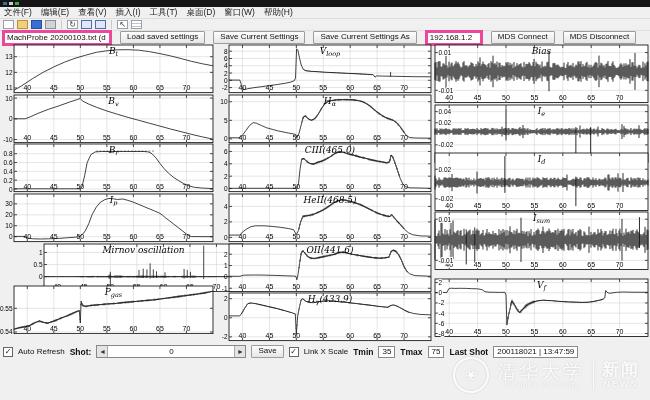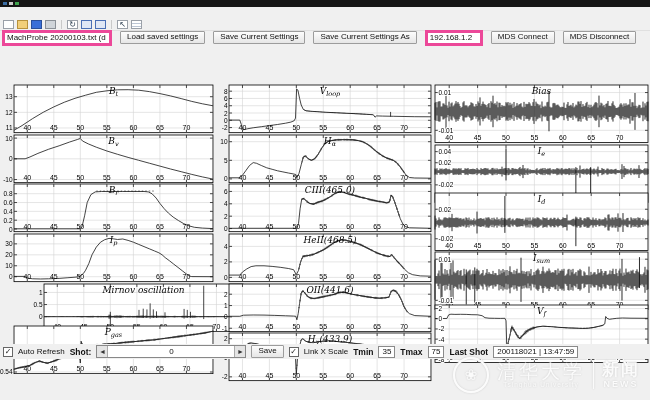--- a/index.html
+++ b/index.html
@@ -21,21 +21,21 @@
   .ico-legend-box-icon{background:repeating-linear-gradient(#fff,#fff 2px,#bcc6d4 2px,#bcc6d4 3px);}
   .tsep{width:1px;height:9px;background:#c9c9c9;margin:0 2px;}
 
   #settingsbar{position:absolute;left:0;top:31px;width:650px;height:13px;display:flex;align-items:center;gap:8px;padding-left:2px;font-size:8px;box-sizing:border-box;background:#f0f0f0;}
   .txtfield{background:#fff;border:3px solid #ec4899;height:10px;line-height:10px;padding:0 2px;white-space:nowrap;overflow:hidden;color:#111;}
   .btn{background:linear-gradient(#fdfdfd,#e6e6e6);border:1px solid #9c9c9c;border-radius:1px;height:11px;line-height:10px;padding:0 6px;color:#111;white-space:nowrap;cursor:default;}
   #file-field{width:100px;}
   #ip-field{width:48px;}
 
   
-  #plotgrid{position:absolute;left:0;top:44px;width:650px;height:298px;margin-top:40px;}
+  #plotgrid{position:absolute;left:0;top:44px;width:650px;height:298px;}
   .pcol{position:absolute;top:0;height:298px;}
   #col-left{left:0;width:215px;}
   #col-mid{left:215px;width:218px;}
   #col-right{left:433px;width:217px;}
   .plot-panel{display:block;}
 
   
   #bottombar{position:absolute;left:0;top:344px;width:650px;height:15px;display:flex;align-items:center;gap:5px;padding:0 3px;font-size:8px;box-sizing:border-box;background:#f0f0f0;}
   .chk{width:8px;height:8px;border:1px solid #666;background:#fff;font-size:8px;line-height:7px;text-align:center;color:#222;display:inline-block;}
   .lbl{color:#111;white-space:nowrap;}
@@ -58,20 +58,30 @@
 </head>
 <body>
 
 <div id="app">
   <div id="titlebar">
     <span class="tbm" style="background:#3b6ea5"></span>
     <span class="tbm" style="background:#cccccc"></span>
     <span class="tbm" style="background:#3fa34d"></span>
   </div>
 
+  <div id="menubar">
+      <span class="menu-item">文件(F)</span>
+      <span class="menu-item">编辑(E)</span>
+      <span class="menu-item">查看(V)</span>
+      <span class="menu-item">插入(I)</span>
+      <span class="menu-item">工具(T)</span>
+      <span class="menu-item">桌面(D)</span>
+      <span class="menu-item">窗口(W)</span>
+      <span class="menu-item">帮助(H)</span>
+    </div>
 
   <div id="toolbar">
       <span class="ico ico-new-document-icon"></span>
       <span class="ico ico-open-folder-icon"></span>
       <span class="ico ico-save-icon"></span>
       <span class="ico ico-print-icon"></span>
       <span class="tsep"></span>
       <span class="ico ico-refresh-icon">↻</span>
       <span class="ico ico-dock-panel-icon"></span>
       <span class="ico ico-layout-panel-icon"></span>
@@ -815,21 +825,21 @@
             <text x="44.6" y="56.1" text-anchor="middle" font-size="7" fill="#000" font-family="Liberation Sans, sans-serif" paint-order="stroke" stroke="#fff" stroke-width="2">45</text>
             <text x="73" y="56.1" text-anchor="middle" font-size="7" fill="#000" font-family="Liberation Sans, sans-serif" paint-order="stroke" stroke="#fff" stroke-width="2">50</text>
             <text x="101.4" y="56.1" text-anchor="middle" font-size="7" fill="#000" font-family="Liberation Sans, sans-serif" paint-order="stroke" stroke="#fff" stroke-width="2">55</text>
             <text x="129.8" y="56.1" text-anchor="middle" font-size="7" fill="#000" font-family="Liberation Sans, sans-serif" paint-order="stroke" stroke="#fff" stroke-width="2">60</text>
             <text x="158.2" y="56.1" text-anchor="middle" font-size="7" fill="#000" font-family="Liberation Sans, sans-serif" paint-order="stroke" stroke="#fff" stroke-width="2">65</text>
             <text x="186.6" y="56.1" text-anchor="middle" font-size="7" fill="#000" font-family="Liberation Sans, sans-serif" paint-order="stroke" stroke="#fff" stroke-width="2">70</text>
             <text x="5.5" y="49.284615384615385" text-anchor="start" font-size="6.5" fill="#000" font-family="Liberation Sans, sans-serif" paint-order="stroke" stroke="#fff" stroke-width="2">-0.02</text>
             <text x="5.5" y="19.746153846153852" text-anchor="start" font-size="6.5" fill="#000" font-family="Liberation Sans, sans-serif" paint-order="stroke" stroke="#fff" stroke-width="2">0.02</text>
             <text x="108.5" y="10" text-anchor="middle" font-size="9" font-style="italic" font-family="DejaVu Serif, serif" fill="#000" paint-order="stroke" stroke="#ffffff" stroke-width="0"><tspan>I</tspan><tspan dy="2" font-size="6.5">d</tspan></text>
           </svg></div>
-        <div class="plot-panel" style="height: 53px;"><svg width="217" height="59.6" viewBox="0 0 217 59.6">
+        <div class="plot-panel" style="height: 67px;"><svg width="217" height="59.6" viewBox="0 0 217 59.6">
             <rect x="2" y="1" width="213" height="57.6" fill="#ffffff" stroke="#000" stroke-width="0.8"></rect>
             <line x1="16.2" y1="1" x2="16.2" y2="58.6" stroke="#d4d4d4" stroke-width="0.6"></line>
             <line x1="44.6" y1="1" x2="44.6" y2="58.6" stroke="#d4d4d4" stroke-width="0.6"></line>
             <line x1="73" y1="1" x2="73" y2="58.6" stroke="#d4d4d4" stroke-width="0.6"></line>
             <line x1="101.4" y1="1" x2="101.4" y2="58.6" stroke="#d4d4d4" stroke-width="0.6"></line>
             <line x1="129.8" y1="1" x2="129.8" y2="58.6" stroke="#d4d4d4" stroke-width="0.6"></line>
             <line x1="158.2" y1="1" x2="158.2" y2="58.6" stroke="#d4d4d4" stroke-width="0.6"></line>
             <line x1="186.6" y1="1" x2="186.6" y2="58.6" stroke="#d4d4d4" stroke-width="0.6"></line>
             <line x1="2" y1="49.34285714285714" x2="215" y2="49.34285714285714" stroke="#d4d4d4" stroke-width="0.6"></line>
             <line x1="2" y1="8.200000000000003" x2="215" y2="8.200000000000003" stroke="#d4d4d4" stroke-width="0.6"></line>

